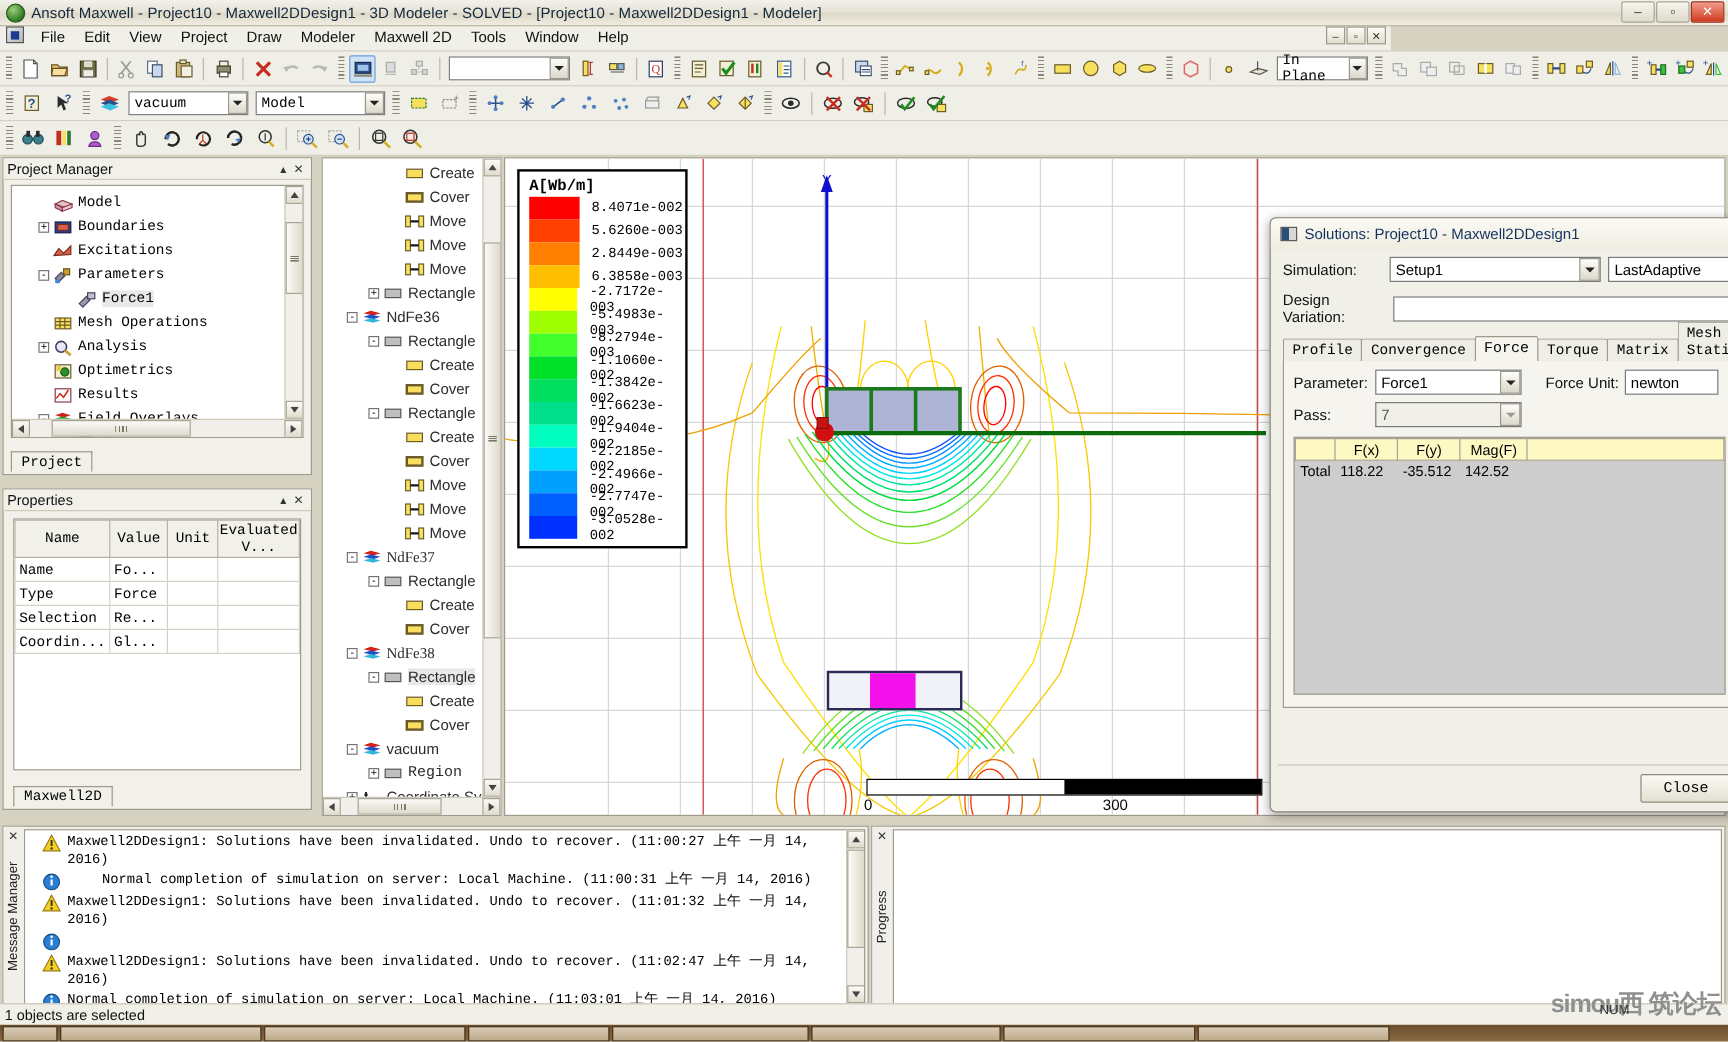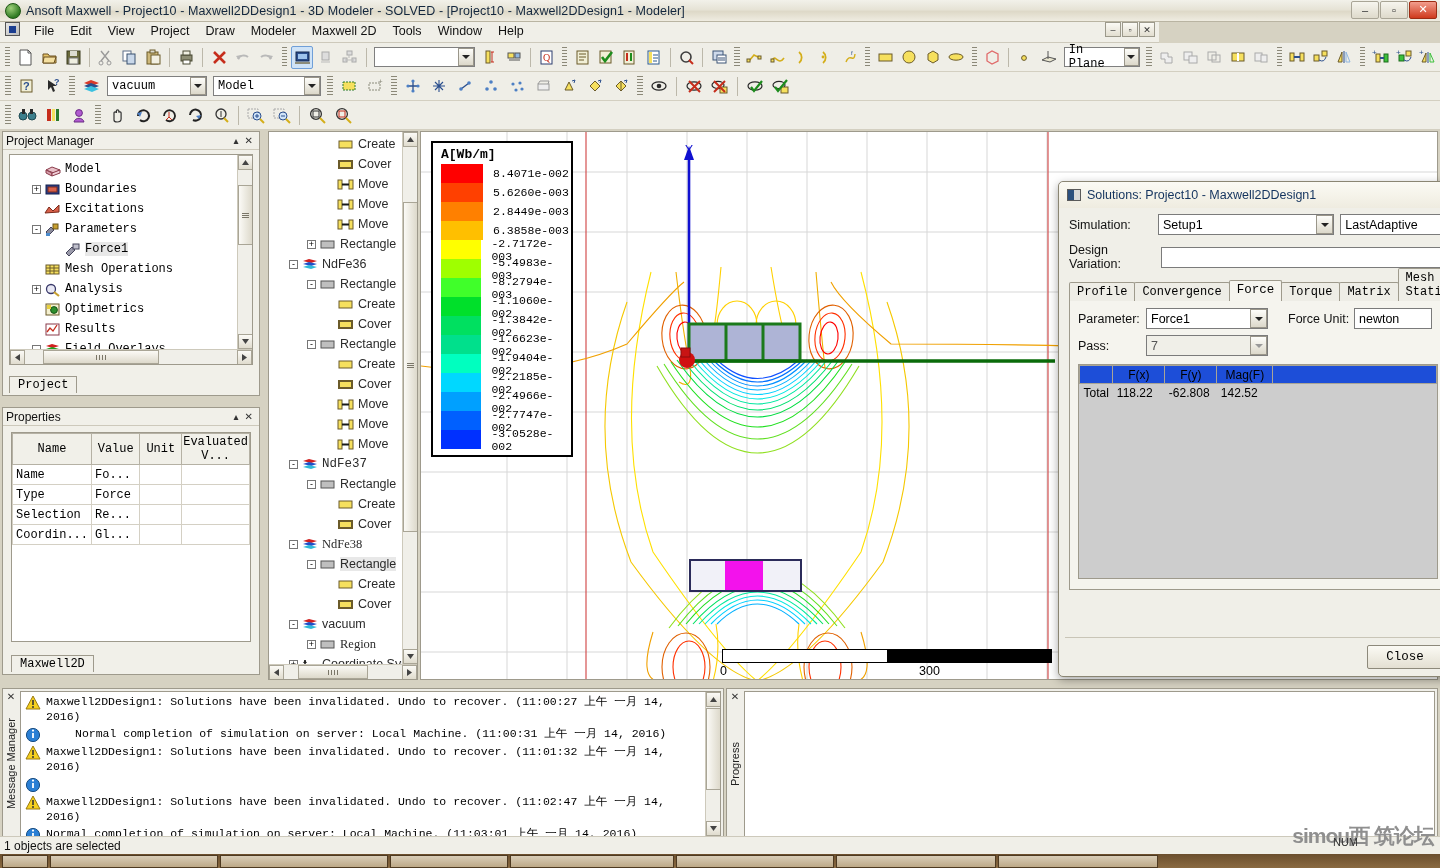--- a/index.html
+++ b/index.html
@@ -170,21 +170,21 @@
   .fdrop { margin-left: auto; width: 17px; height: 19px; background: linear-gradient(to bottom,#fdfdfa,#dcd8ca);
     border: 1px solid #9a968a; display:flex;align-items:center;justify-content:center;}
   .fdrop::after{content:"";border-left:4px solid transparent;border-right:4px solid transparent;border-top:4px solid #222;}
   .fdrop.dis::after{border-top-color:#999;}
   .dtabs { display: flex; align-items: flex-end; height: 22px; margin-top: 2px; }
   .dtab { font-family: "Liberation Mono", monospace; font-size: 12px; padding: 2px 7px;
     border: 1px solid #9e9a8c; border-bottom: none; background: #eeede6; color: #000;
     margin-right: -1px; border-top-left-radius:2px;border-top-right-radius:2px;}
   .dtab.sel { background: #f5f4ee; padding-bottom: 4px; font-size: 12.5px; position: relative; z-index: 2;}
   .restable { width: 100%; border-collapse: collapse; font-size: 12px; }
-  .restable th { background: #1d4ed8; border: 1px solid #a9a596; font-weight: normal; height: 18px; color: #000;}
+  .restable th { background: #fef9c3; border: 1px solid #a9a596; font-weight: normal; height: 18px; color: #000;}
   .restable td { height: 18px; padding: 0 4px; color: #000; }
   .btn { border: 1px solid #8d897b; background: linear-gradient(to bottom,#fbfaf4,#e3dfd2);
     font-family: "Liberation Mono", monospace; font-size: 12.5px; color: #000;
     display: flex; align-items: center; justify-content: center; border-radius: 2px;}
 
   
   .msgwin { position: absolute; background: #f0efe9; border: 1px solid #9e9a8c; }
   .msglist { font-family: "Liberation Mono", monospace; font-size: 11.5px; color: #000; background: #fff;}
   .msgrow { display: flex; align-items: flex-start; padding: 1px 2px; }
   .msgico { width: 17px; height: 15px; flex: 0 0 auto; margin-right: 4px; margin-top: 1px;}
@@ -1124,21 +1124,21 @@
           <span class="tlabel" style="font-family:'Liberation Sans',sans-serif;font-size:12.5px;color:#2b2b2b">Move</span>
         </div>
         <div class="tnode" style="height: 20px;">
           <span class="tspacer" style="width:18px"></span>
           <span class="texp">-</span>
           <span class="ticon"><svg width="19" height="15">
               <path d="M2 4l6-2 8 2-6 2z" fill="#d02020"></path>
               <path d="M2 7l6-2 8 2-6 2z" fill="#2050c8"></path>
               <path d="M2 10l6-2 8 2-6 2z" fill="#30b8d8"></path>
             </svg></span>
-          <span class="tlabel" style="font-family:Liberation Mono, monospace;font-size:12.5px;color:#2b2b2b">NdFe37</span>
+          <span class="tlabel" style="font-family:Liberation Serif, serif;font-size:12.5px;color:#2b2b2b">NdFe37</span>
         </div>
         <div class="tnode" style="height: 20px;">
           <span class="tspacer" style="width:36px"></span>
           <span class="texp">-</span>
           <span class="ticon"><svg width="17" height="15">
               <rect x="2" y="4" width="13" height="7" fill="#bfbfbf" stroke="#555"></rect>
             </svg></span>
           <span class="tlabel" style="font-family:'Liberation Sans',sans-serif;font-size:12.5px;color:#2b2b2b">Rectangle</span>
         </div>
         <div class="tnode" style="height: 20px;">
@@ -1202,21 +1202,21 @@
               <path d="M2 10l6-2 8 2-6 2z" fill="#30b8d8"></path>
             </svg></span>
           <span class="tlabel" style="font-family:'Liberation Sans',sans-serif;font-size:12.5px;color:#2b2b2b">vacuum</span>
         </div>
         <div class="tnode" style="height: 20px;">
           <span class="tspacer" style="width:36px"></span>
           <span class="texp">+</span>
           <span class="ticon"><svg width="17" height="15">
               <rect x="2" y="4" width="13" height="7" fill="#bfbfbf" stroke="#555"></rect>
             </svg></span>
-          <span class="tlabel" style="font-family:Liberation Serif, serif;font-size:12.5px;color:#2b2b2b">Region</span>
+          <span class="tlabel" style="font-family:Liberation Mono, monospace;font-size:12.5px;color:#2b2b2b">Region</span>
         </div>
         <div class="tnode" style="height: 20px;">
           <span class="tspacer" style="width:18px"></span>
           <span class="texp">+</span>
           <span class="ticon"><svg width="17" height="15">
               <path d="M4 12V3M4 12h10" stroke="#222" stroke-width="1.6"></path>
               <path d="M4 3l-2 3h4z" fill="#222"></path>
             </svg></span>
           <span class="tlabel" style="font-family:'Liberation Sans',sans-serif;font-size:12.5px;color:#2b2b2b">Coordinate Syst</span>
         </div>
@@ -1496,40 +1496,40 @@
                 <tr>
                   <th style="width:30px"></th>
                   <th style="width:52px">F(x)</th>
                   <th style="width:52px">F(y)</th>
                   <th style="width:56px">Mag(F)</th>
                   <th style=""></th>
                 </tr>
                 <tr>
                   <td>Total</td>
                   <td>118.22</td>
-                  <td>-62.808</td>
+                  <td>-35.512</td>
                   <td>142.52</td>
                   <td></td>
                 </tr>
               </tbody>
             </table>
         </div>
       </div>
     </div>
     <div style="position:absolute; left:6px; right:6px; bottom:38px; height:1px; background:#c9c5b7;"></div>
     <div class="btn" style="position:absolute; right:14px; bottom:7px; width:76px; height:24px;">Close</div>
   </div>
 
   <div class="msgwin" style="left:2px; top:688px; width:722px; height:152px;">
     <div style="position:absolute; left:0; top:0; width:16px; bottom:0; background:#f0efe9; display:flex; align-items:center; justify-content:center;">
       <span style="font-size:10px; color:#333; position:absolute; top:2px;">✕</span>
       <span class="vlabel">Message Manager</span>
     </div>
     <div style="position:absolute; left:17px; top:2px; right:2px; bottom:2px; background:#fff; border:1px solid #9e9a8c; overflow:hidden;">
-      <div class="msglist" id="msg-list" style="padding:1px 2px;">
+      <div class="msglist" id="msg-list" style="padding:1px 12px;">
           <div class="msgrow">
             <span class="msgico"><svg width="17" height="15">
                 <polygon points="8,1 15,14 1,14" fill="#f5d020" stroke="#9a7a10"></polygon>
                 <path d="M8 5v5" stroke="#333" stroke-width="1.6"></path>
                 <circle cx="8" cy="12" r="1" fill="#333"></circle>
               </svg></span>
             <span style="line-height:15px; max-width:640px;">Maxwell2DDesign1: Solutions have been invalidated. Undo to recover.  (11:00:27 上午  一月 14, 2016)</span>
           </div>
           <div class="msgrow">
             <span class="msgico"><svg width="17" height="15">

